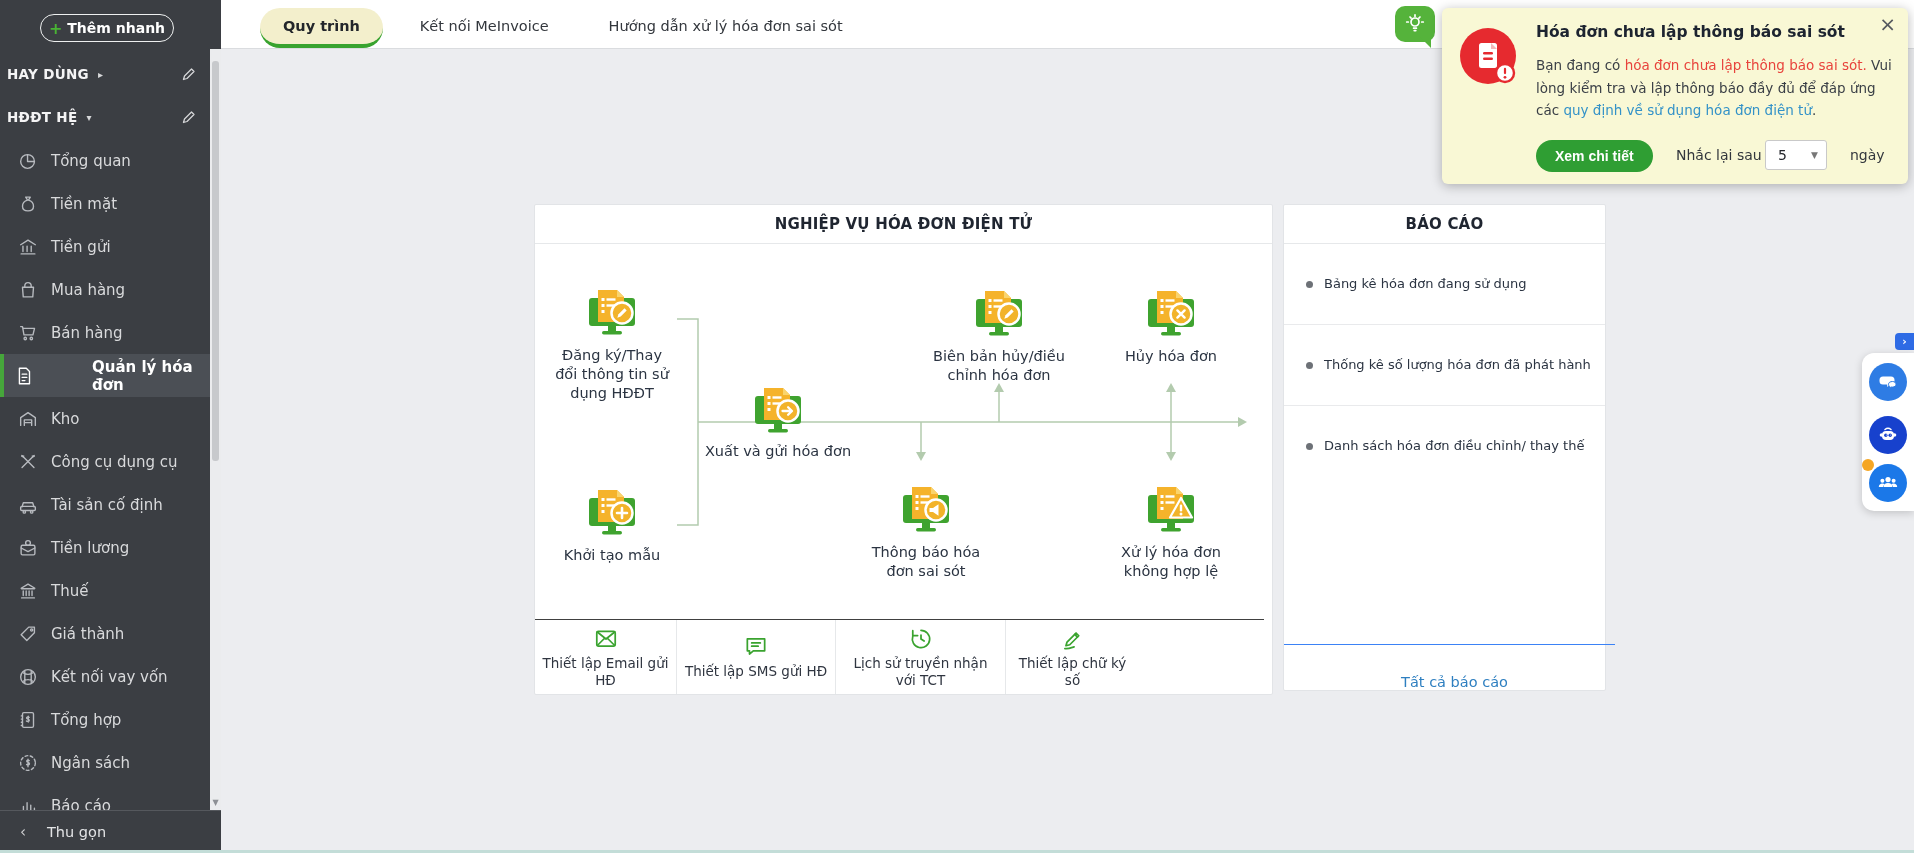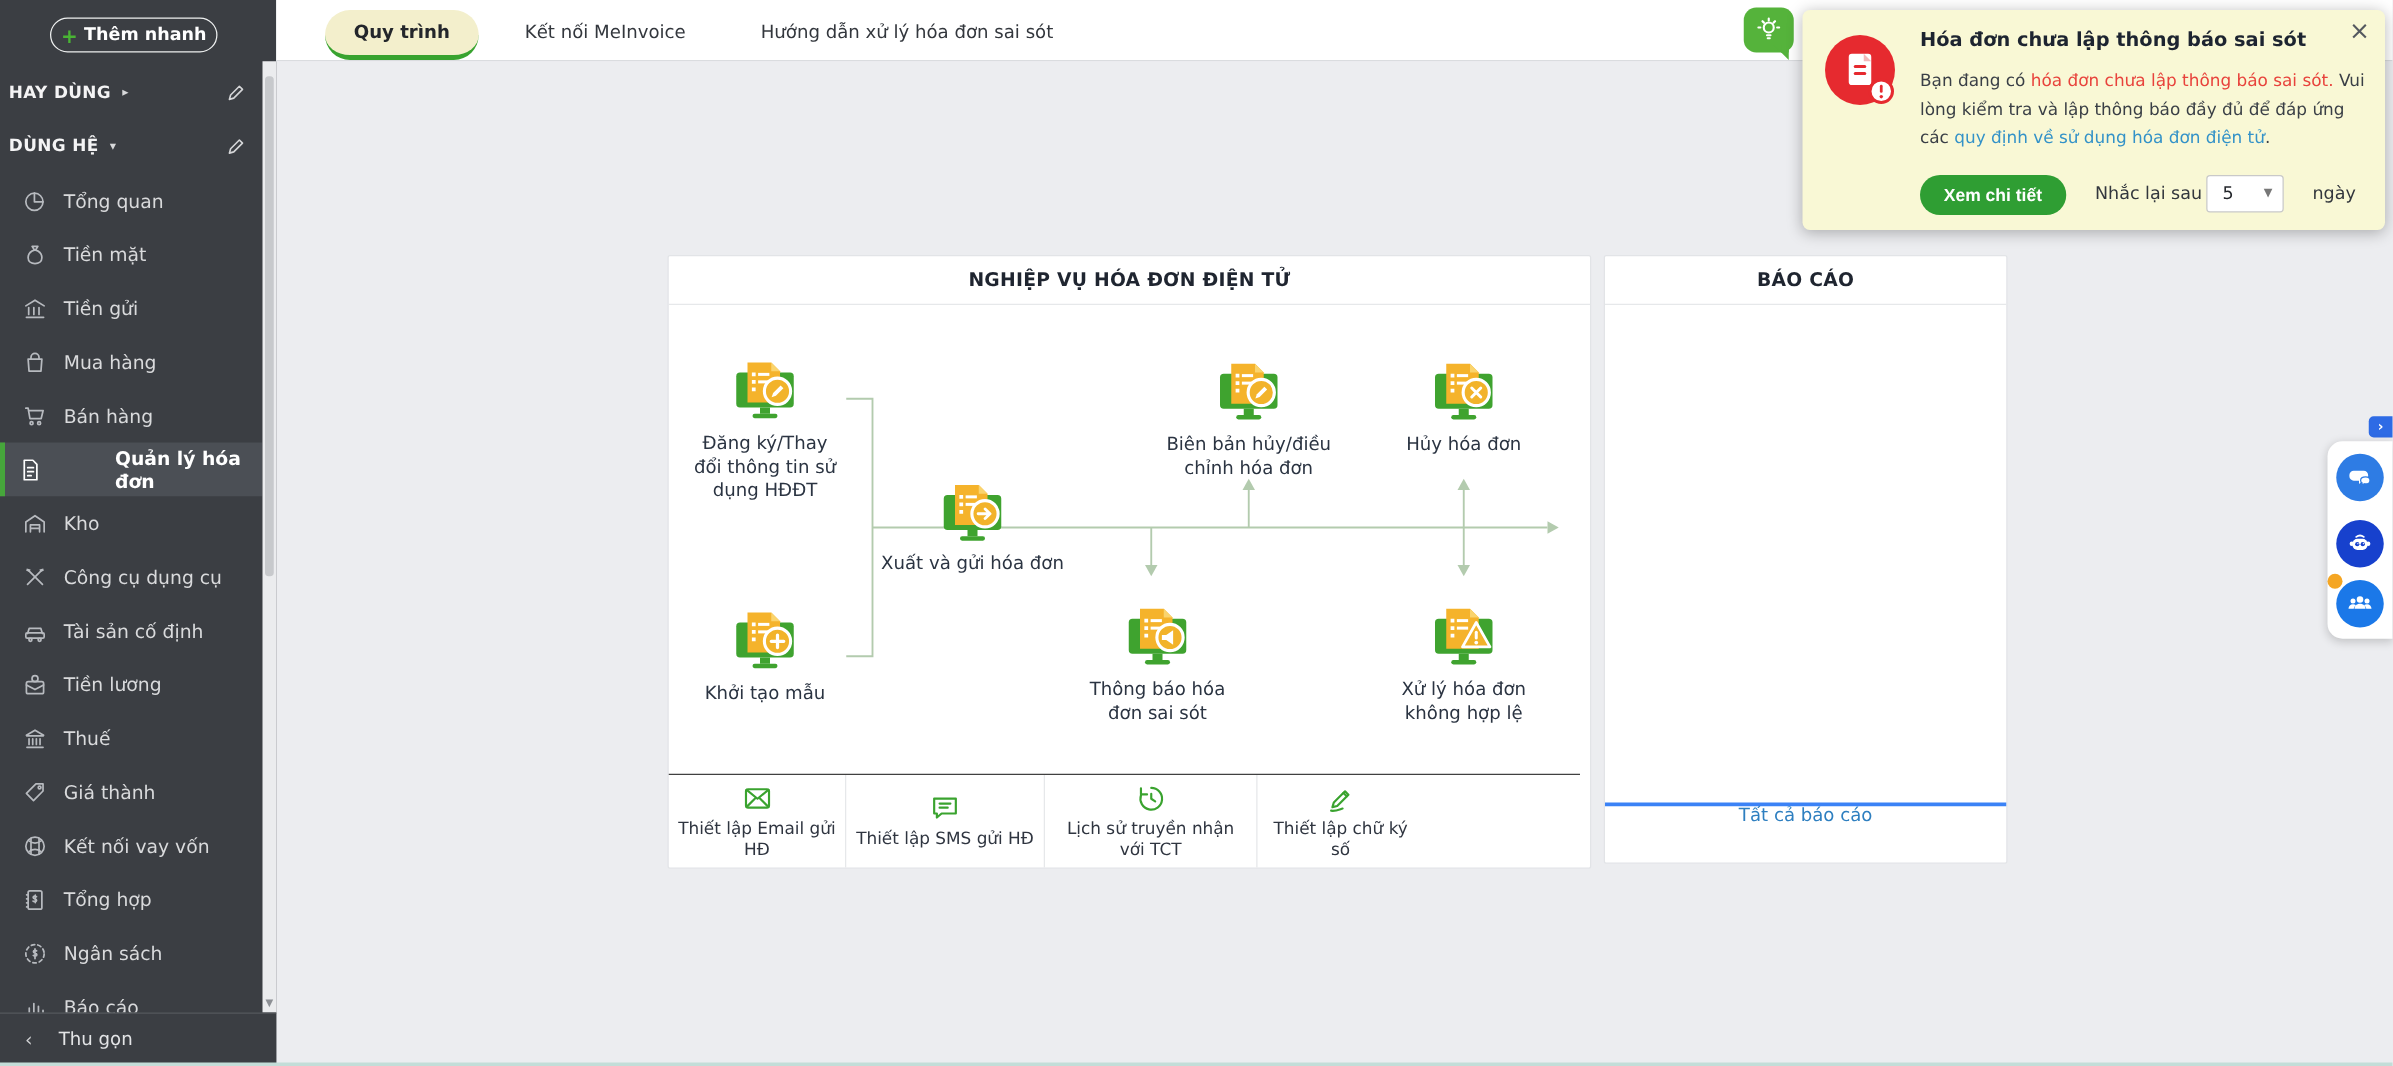--- a/index.html
+++ b/index.html
@@ -57,21 +57,21 @@
   .tool-cell:last-child{border-right:none;}
   .tool-cell .t-icon{width:26px;height:26px;margin-bottom:3px;}
   .tool-cell .t-label{font-size:13.5px;color:#2f3540;text-align:center;line-height:1.25;}
   
   .report-card{left:1283px;top:204px;width:321px;height:485px;}
   .report-list{position:absolute;top:39px;left:0;width:100%;}
   .report-item{height:80px;display:flex;align-items:center;border-bottom:1px solid #e9eaec;cursor:pointer;}
   .report-item:last-child{border-bottom:none;}
   .report-item .dot{width:7px;height:7px;border-radius:50%;background:#6d7177;margin-left:22px;margin-right:11px;flex:0 0 auto;}
   .report-item .r-label{font-size:13px;color:#2b3442;line-height:1.45;padding-right:4px;}
-  .report-footer{position:absolute;left:0;bottom:0;width:100%;height:45px;border-top:3px solid #3b82f6;display:flex;align-items:flex-start;justify-content:center;}
+  .report-footer{position:absolute;left:0;bottom:0;width:100%;height:45px;border-top:1px solid #3b82f6;display:flex;align-items:flex-end;justify-content:center;padding-left:10px;}
   .report-footer a{color:#2e7fc0;font-size:14.5px;text-decoration:none;cursor:pointer;}
   
   .popup{
     position:absolute;left:1442px;top:8px;width:466px;height:176px;background:#f9f8d5;border-radius:6px;
     box-shadow:0 2px 12px rgba(0,0,0,.28);
   }
   .popup .p-icon{position:absolute;left:18px;top:20px;width:70px;height:62px;}
   .popup .p-title{position:absolute;left:94px;top:15px;font-size:15.5px;font-weight:bold;color:#1d2430;}
   .popup .p-body{position:absolute;left:94px;top:46px;width:362px;font-size:13.5px;line-height:1.68;color:#3a3f46;}
   .popup .hl{color:#e8433c;}
@@ -115,21 +115,21 @@
   <div class="side-section" style="top:66px;">
     <span>HAY DÙNG</span>
     <span class="arrow">▸</span>
   </div>
   <div class="section-pencil" style="top:66px;position:absolute;">
     <svg width="16" height="16" viewBox="0 0 16 16">
         <path d="M2.5 13.5l1-3.5 7-7 2.5 2.5-7 7z" fill="none" stroke="#d4d5d7" stroke-width="1.3" stroke-linejoin="round"></path>
       </svg>
   </div>
   <div class="side-section" style="top:109px;">
-    <span>DÙNG HỆ</span>
+    <span>HĐĐT HỆ</span>
     <span class="arrow">▾</span>
   </div>
   <div class="section-pencil" style="top:109px;position:absolute;">
     <svg width="16" height="16" viewBox="0 0 16 16">
         <path d="M2.5 13.5l1-3.5 7-7 2.5 2.5-7 7z" fill="none" stroke="#d4d5d7" stroke-width="1.3" stroke-linejoin="round"></path>
       </svg>
   </div>
   <div class="side-menu" id="side-menu">
       <div class="side-item">
         <span class="side-icon">
@@ -490,20 +490,34 @@
             <path d="M4.5 20.8c3.2.6 6.4-1 8.5-1.6" fill="none" stroke="#3aa32f" stroke-width="1.6" stroke-linecap="round" stroke-linejoin="round"></path>
           </svg>
         </span>
     <span class="t-label">Thiết lập chữ ký số</span>
       </div>
     </div>
 </div>
 
 <div class="card report-card">
   <div class="card-header">BÁO CÁO</div>
+  <div class="report-list" id="report-list">
+      <div class="report-item">
+        <span class="dot"></span>
+    <span class="r-label">Bảng kê hóa đơn đang sử dụng</span>
+      </div>
+      <div class="report-item">
+        <span class="dot"></span>
+    <span class="r-label">Thống kê số lượng hóa đơn đã phát hành</span>
+      </div>
+      <div class="report-item">
+        <span class="dot"></span>
+    <span class="r-label">Danh sách hóa đơn điều chỉnh/ thay thế</span>
+      </div>
+    </div>
   <div class="report-footer">
     <a>Tất cả báo cáo</a>
   </div>
 </div>
 
 <div class="popup">
   <div class="p-icon">
     <svg width="70" height="64" viewBox="0 0 70 64">
       <circle cx="28" cy="28" r="28" fill="#e62a2f"></circle>
       <rect x="19" y="15" width="18" height="25" rx="2.5" fill="#ffffff"></rect>

